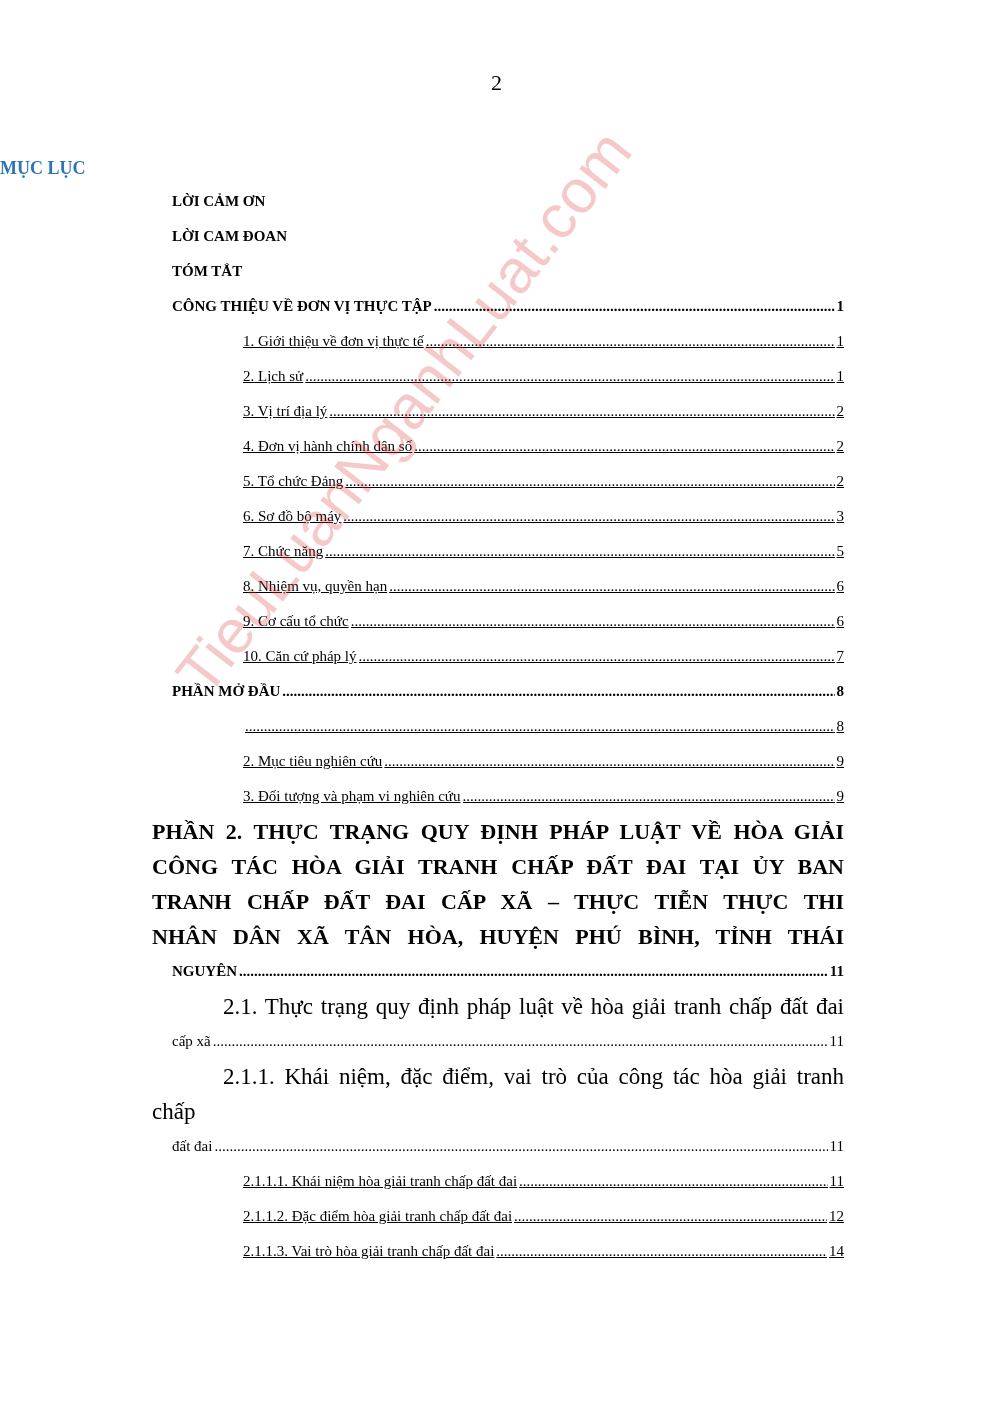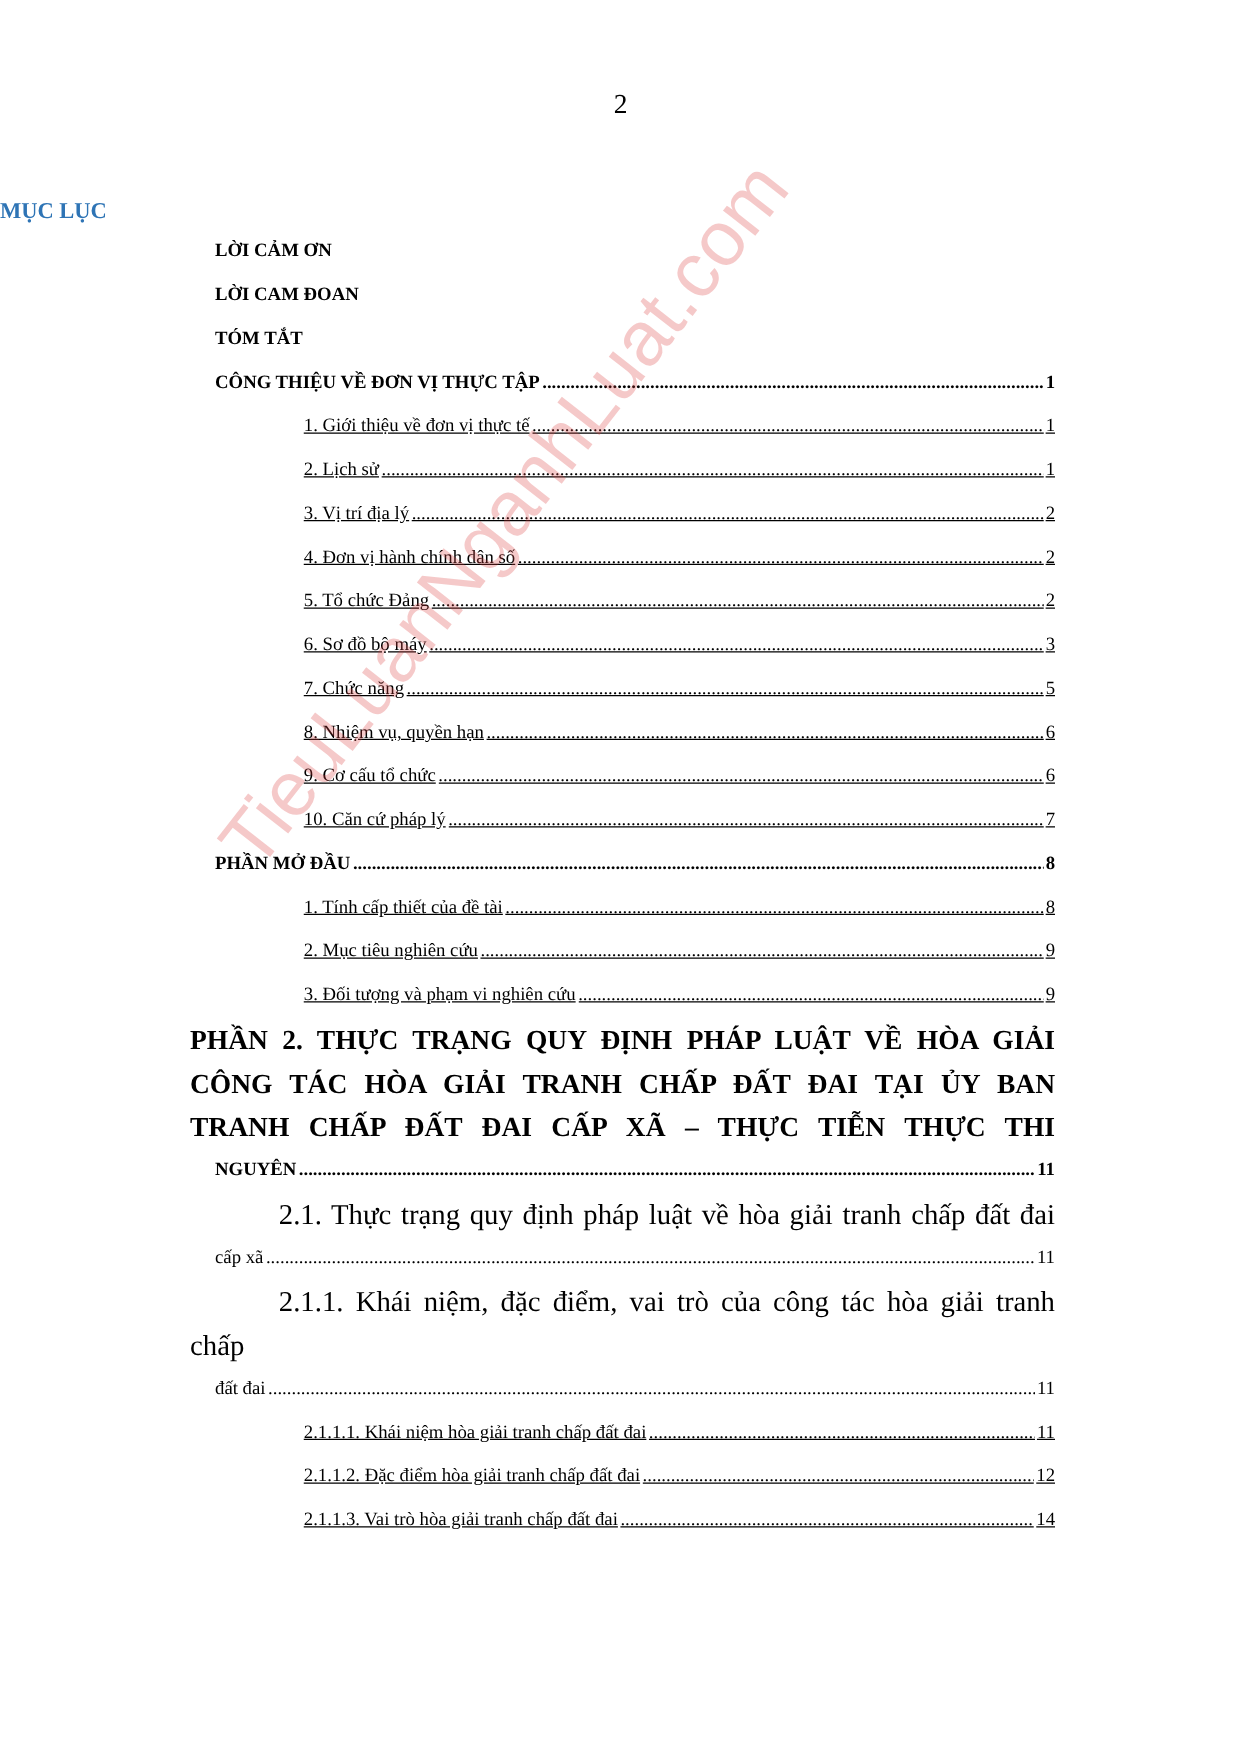--- a/index.html
+++ b/index.html
@@ -89,39 +89,39 @@
       <span class="dots"></span>
       <span class="pg">7</span>
     </div>
 
   <div class="row bold">
     <span class="txt">PHẦN MỞ ĐẦU</span>
       <span class="dots"></span>
       <span class="pg">8</span>
   </div>
   <div class="row l2">
-      <span class="txt">1. Tính cấp thiết của đề tài</span>
       <span class="dots"></span>
       <span class="pg">8</span>
     </div>
   <div class="row l2">
       <span class="txt">2. Mục tiêu nghiên cứu</span>
       <span class="dots"></span>
       <span class="pg">9</span>
     </div>
   <div class="row l2">
       <span class="txt">3. Đối tượng và phạm vi nghiên cứu</span>
       <span class="dots"></span>
       <span class="pg">9</span>
     </div>
 
   <div>
     <div class="justify">PHẦN 2. THỰC TRẠNG QUY ĐỊNH PHÁP LUẬT VỀ HÒA GIẢI</div>
     <div class="justify">CÔNG TÁC HÒA GIẢI TRANH CHẤP ĐẤT ĐAI TẠI ỦY BAN</div>
     <div class="justify">TRANH CHẤP ĐẤT ĐAI CẤP XÃ – THỰC TIỄN THỰC THI</div>
+    <div class="justify">NHÂN DÂN XÃ TÂN HÒA, HUYỆN PHÚ BÌNH, TỈNH THÁI</div>
     <div class="row bold">
         <span class="txt">NGUYÊN</span>
         <span class="dots"></span>
         <span class="pg">11</span>
       </div>
   </div>
 
   <div>
     <div class="para">2.1. Thực trạng quy định pháp luật về hòa giải tranh chấp đất đai</div>
     <div class="row">

